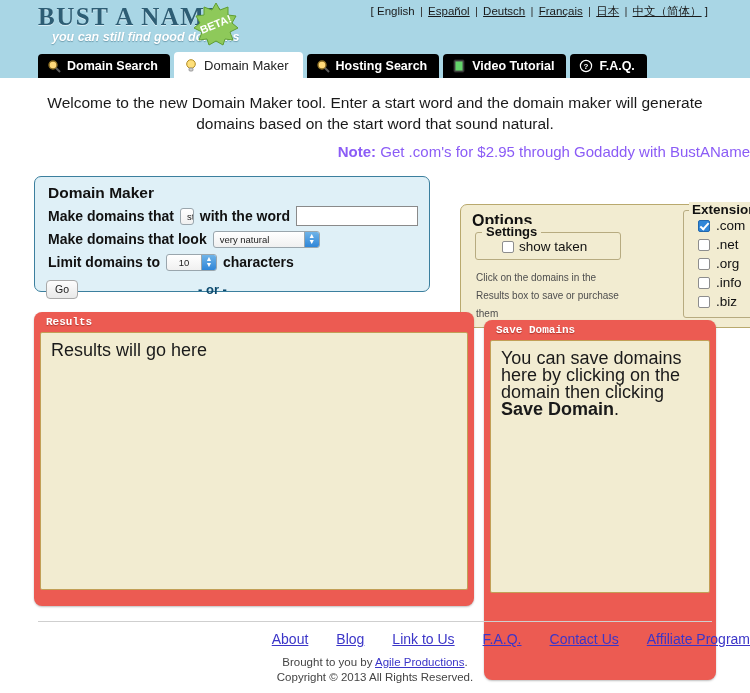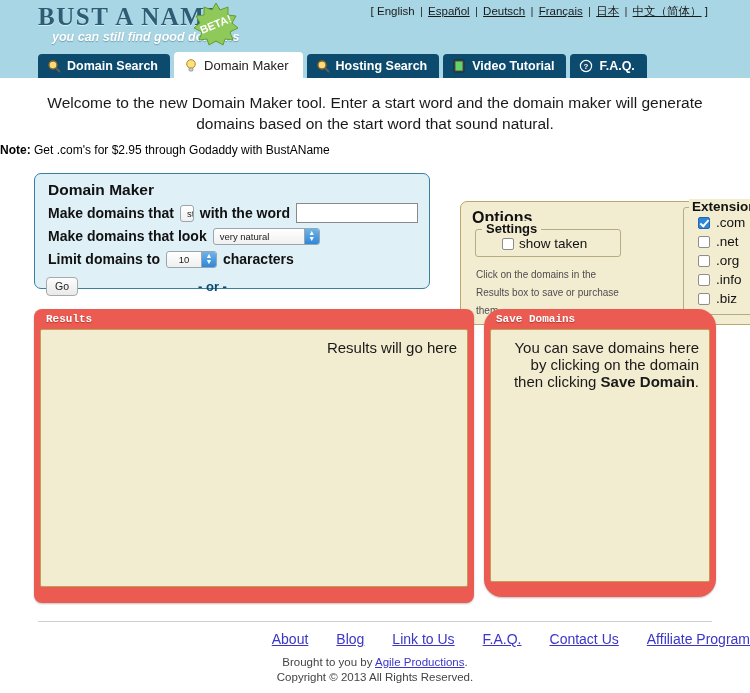--- a/index.html
+++ b/index.html
@@ -87,21 +87,21 @@
     display: flex;
     align-items: flex-end;
     gap: 4px;
   }
   .tab {
     height: 24px;
     display: flex;
     align-items: center;
     gap: 6px;
     padding: 0 12px 0 9px;
-    background: #0c4a6e;
+    background: #000000;
     color: #ffffff;
     font-size: 12.5px;
     font-weight: bold;
     border-radius: 4px 4px 0 0;
     box-sizing: border-box;
     cursor: pointer;
     white-space: nowrap;
   }
   .tab.active {
     background: #ffffff;
@@ -121,24 +121,24 @@
   
   .intro {
     text-align: center;
     margin: 14px auto 0;
     width: 690px;
     font-size: 15.5px;
     line-height: 21px;
     color: #1a1a1a;
   }
   .note {
-    text-align: left;
+    text-align: right;
     margin-top: 9px;
-    font-size: 12px;
-    color: #000000;
+    font-size: 15px;
+    color: #8b5cf6;
   }
   .note b { font-weight: bold; }
 
   
   .panel-row {
     position: relative;
     margin: 16px 0 0 0;
     height: 126px;
   }
 
@@ -382,29 +382,28 @@
     padding: 4px 0 4px 6px;
     text-shadow: 0 1px 1px rgba(120,20,15,.5);
     font-family: Liberation Mono, monospace;
   }
   .redbox .inner {
     background: #f2ecd1;
     border: 1px solid #c29f56;
     border-radius: 2px;
     box-sizing: border-box;
     padding: 9px 10px;
-    font-size: 15px;
+    font-size: 18px;
     line-height: 17px;
     color: #1a1a1a;
     overflow: hidden;
-    text-align: right;
   }
   #results-box { left: 34px; top: 0; width: 440px; height: 294px; }
   #results-box .inner { height: 258px; }
-  #save-box { left: 484px; top: 0; width: 232px; height: 288px; border-radius: 18px; }
+  #save-box { left: 484px; top: 8px; width: 232px; height: 360px; }
   #save-box .inner { height: 253px; }
   #save-box .inner b { font-weight: bold; }
 
   
   .footer {
     position: absolute;
     left: 0; right: 0;
     bottom: 8px;
     text-align: center;
   }

